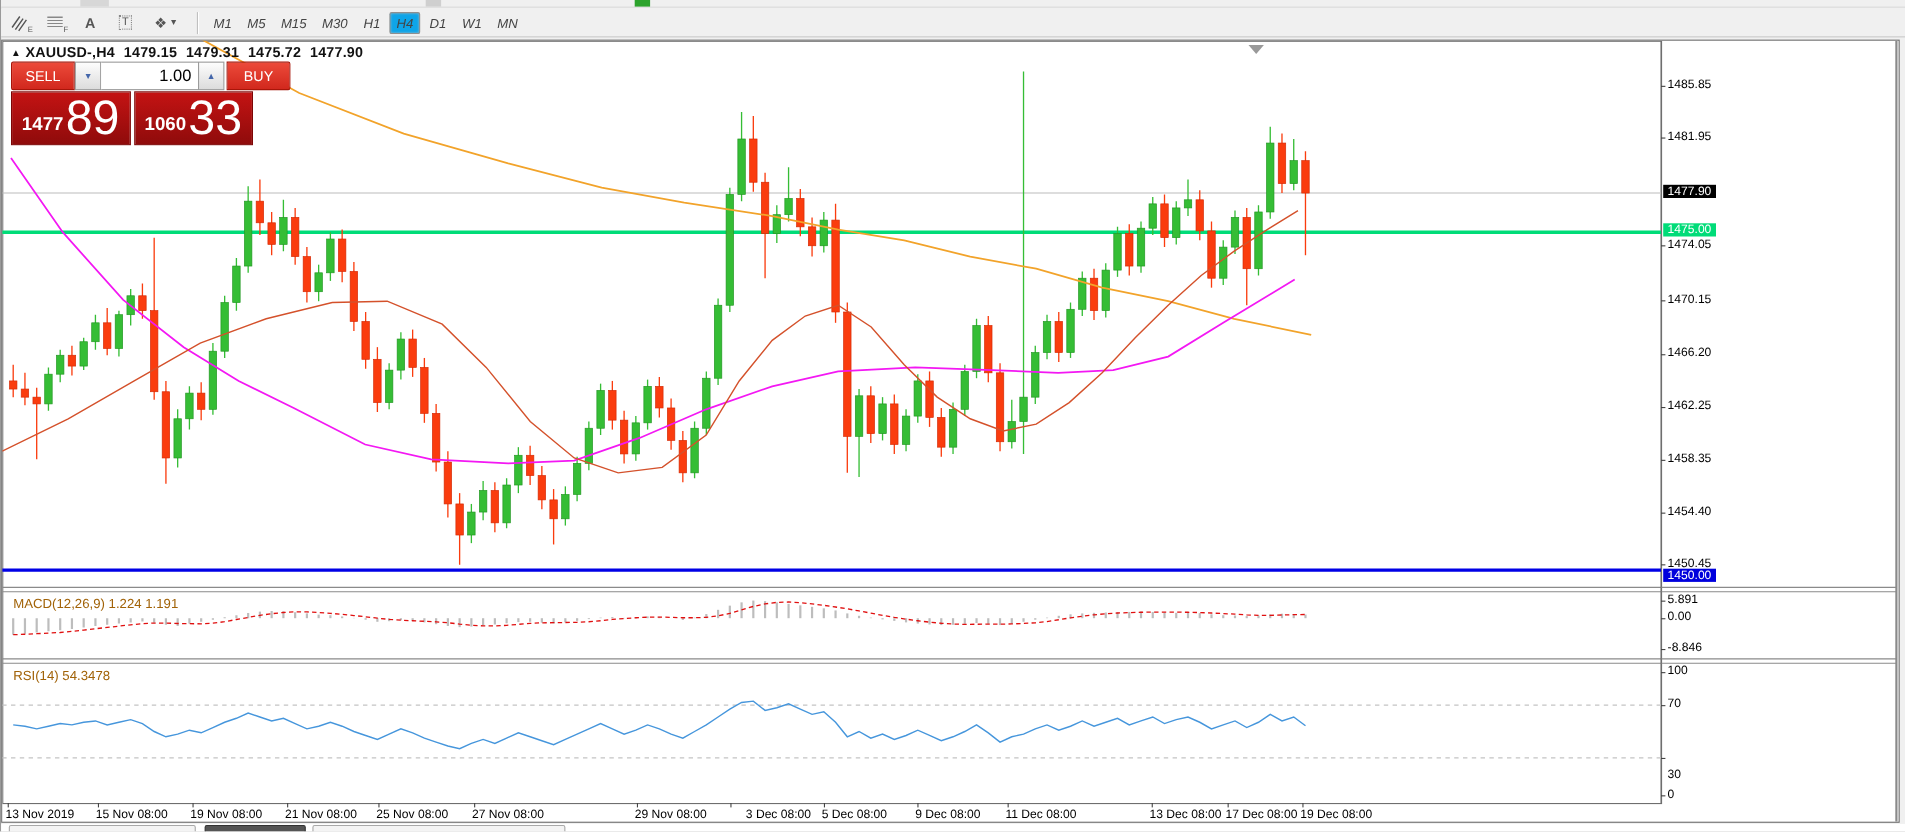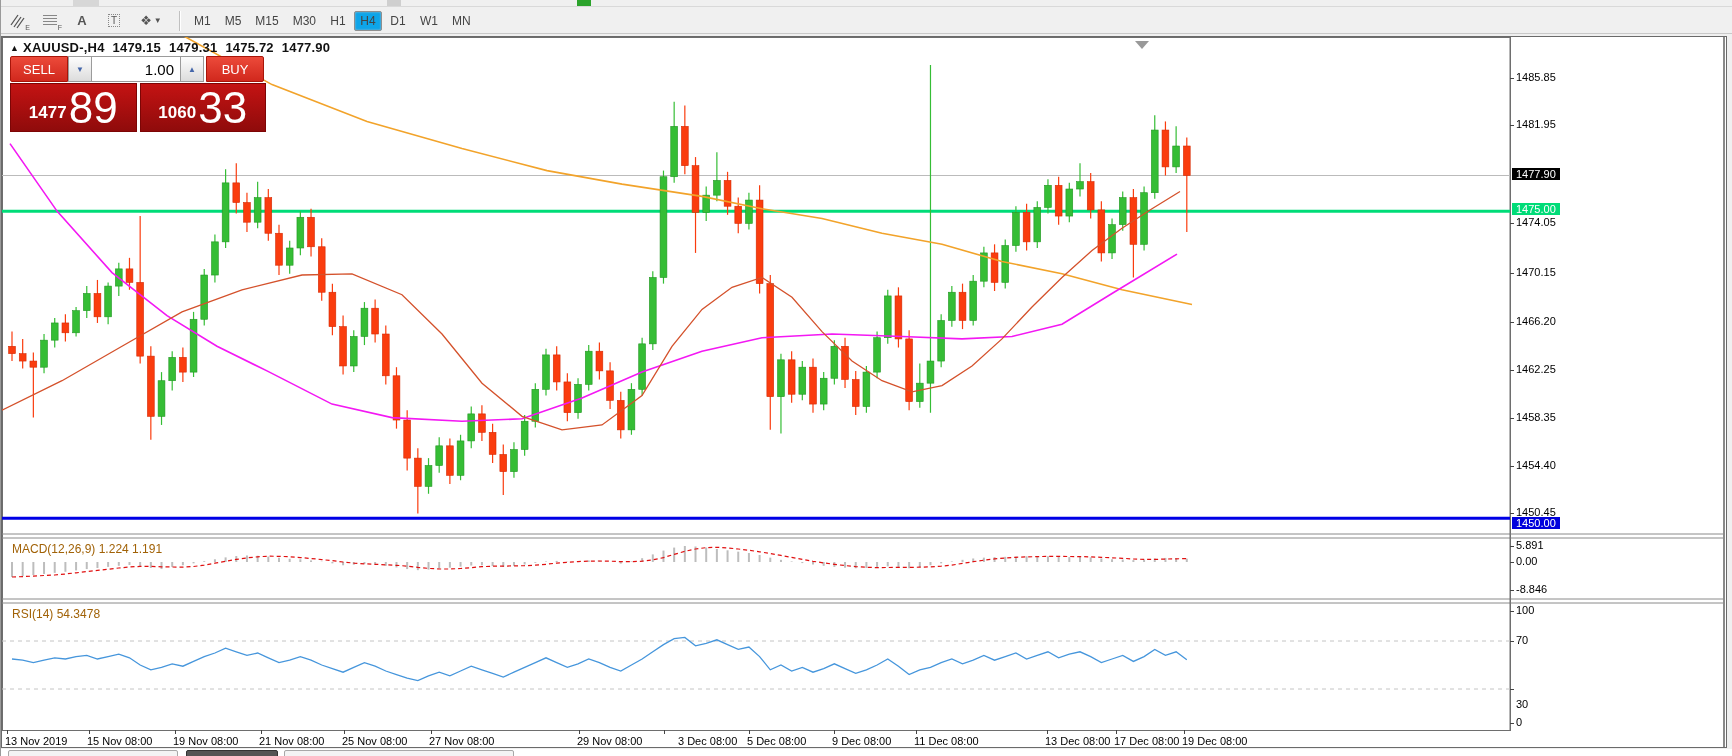--- a/index.html
+++ b/index.html
@@ -31,21 +31,21 @@
   #chart-header .sym-arrow { font-size:9px; vertical-align:1px; margin-right:4px; }
   #chart-header span.v { margin-left:8px; }
   
   #trade-panel { position:absolute; left:8px; top:19px; width:256px; height:76px; }
   .tp-row1 { position:absolute; left:0; top:0; width:256px; height:26px; display:flex; }
   .tp-btn { background:linear-gradient(#ec4a3a,#d1281d); color:#fff; font-size:13px; display:flex; align-items:center; justify-content:center; border:1px solid #a81509; cursor:pointer; }
   #sell-btn { width:58px; border-radius:2px 0 0 2px; }
   #buy-btn  { width:58px; margin-left:2px; border-radius:0 2px 2px 0; }
   .spin-btn { width:24px; background:linear-gradient(#fdfdfd,#dcdcdc); border:1px solid #9b9b9b; color:#4466aa; font-size:8px; display:flex; align-items:center; justify-content:center; cursor:pointer; }
   #volume-field { width:88px; background:#fff; border-top:1px solid #9b9b9b; border-bottom:1px solid #9b9b9b; color:#000; font-size:15px; display:flex; align-items:center; justify-content:flex-end; padding-right:6px; }
-  .tp-row2 { position:absolute; left:0; top:27px; width:256px; height:49px; display:flex; gap:3px; }
+  .tp-row2 { position:absolute; left:0; top:27px; width:220px; height:49px; display:flex; gap:3px; }
   .quote-box { flex:1; background:linear-gradient(#c41313,#8f0b0b); border:1px solid #7d0505; color:#fff; display:flex; align-items:flex-end; justify-content:center; padding-bottom:2px; cursor:pointer; }
   .quote-small { font-size:17px; font-weight:700; margin-right:2px; margin-bottom:6px; }
   .quote-big { font-size:44px; font-weight:400; line-height:0.95; }
   
   .ind-label { position:absolute; left:10px; font-size:12px; color:#a16207;text-align:center; }
   
   #annotation { position:absolute; left:1150px; top:306px; font-size:34px; font-weight:700; color:#fd2012; white-space:nowrap; }
   
   .pa-label { position:absolute; left:1514px; font-size:11px; color:#000; white-space:nowrap; }
   .pa-label.bgblack { background:#000; color:#fff; padding:0 4px; left:1510px; }
@@ -80,21 +80,21 @@
     <div class="tool-btn">
       <span class="fib-lines"></span>
       <span class="tool-sub">F</span>
     </div>
     <div class="tool-btn" style="font-weight:700;">A</div>
     <div class="tool-btn">
         <span class="t-box">T</span>
       </div>
     <div class="tool-btn" style="width:40px;">❖<span class="caret">▼</span></div>
     <div class="tb-sep"></div>
-    <div id="tf-bar" style="display:flex;">
+    <div id="tf-bar" style="display:flex;font-style:italic;">
         <div class="tf-btn">M1</div>
         <div class="tf-btn">M5</div>
         <div class="tf-btn">M15</div>
         <div class="tf-btn">M30</div>
         <div class="tf-btn">H1</div>
         <div class="tf-btn active">H4</div>
         <div class="tf-btn">D1</div>
         <div class="tf-btn">W1</div>
         <div class="tf-btn">MN</div>
       </div>

